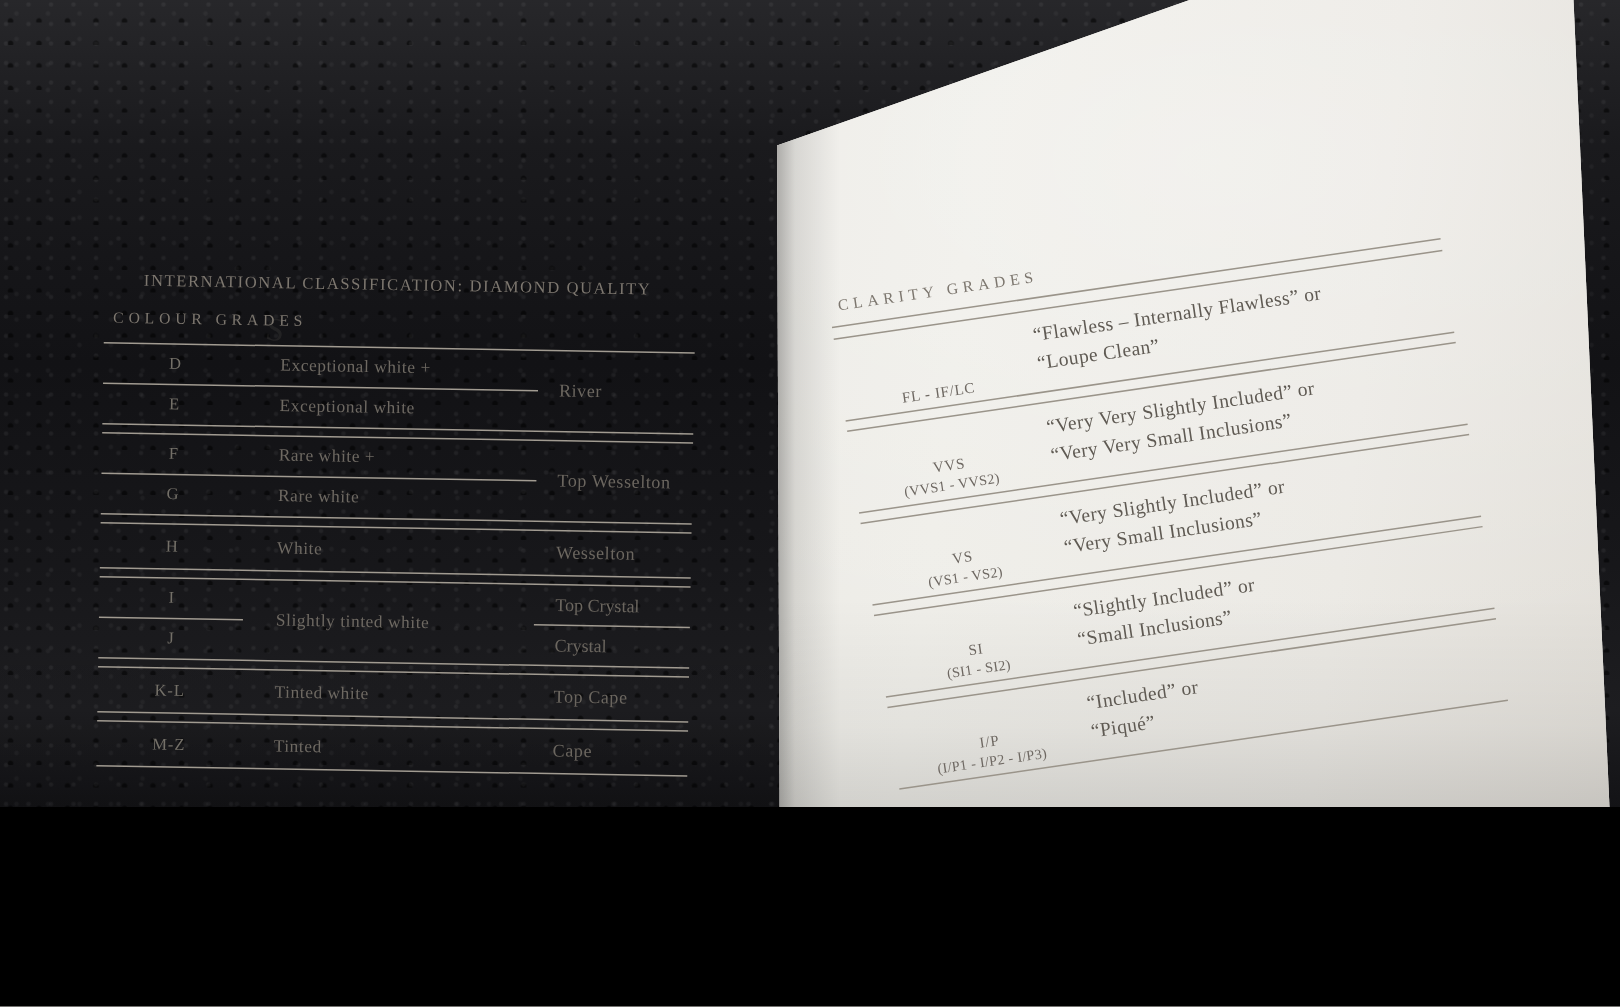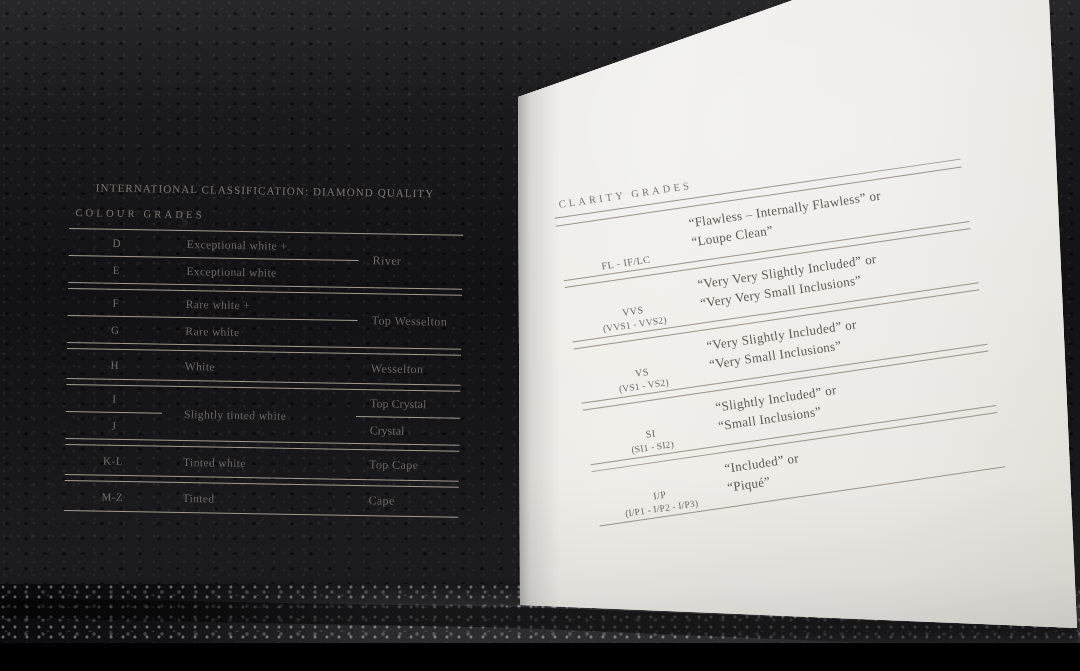--- a/index.html
+++ b/index.html
@@ -3,21 +3,21 @@
 <meta charset="utf-8">
 <style>
   :root{
     --rule:#a19b91;
     --ink:#6e6962;
     --ink-dark:#5f5a53;
     --head:#7d776f;
   }
   html,body{margin:0;padding:0;background:#000;}
   .stage{
-    position:relative;width:1080px;height:643px;overflow:hidden;
+    position:relative;width:1080px;height:538px;overflow:hidden;
     font-family:"Liberation Serif","DejaVu Serif",serif;
     background-color:#141417;
     background-image:
       radial-gradient(circle at 4px 3px, rgba(255,255,255,0.055) 1px, transparent 1.9px),
       radial-gradient(circle at 11px 9px, rgba(255,255,255,0.04) 1px, transparent 2px),
       radial-gradient(circle at 7px 14px, rgba(0,0,0,0.55) 1.4px, transparent 2.3px),
       linear-gradient(180deg,#27272a 0%,#1a1a1d 18%,#121215 45%,#17171a 70%,#1d1d20 88%,#131316 100%);
     background-size:15px 13px,21px 17px,19px 15px,100% 100%;
   }
   

